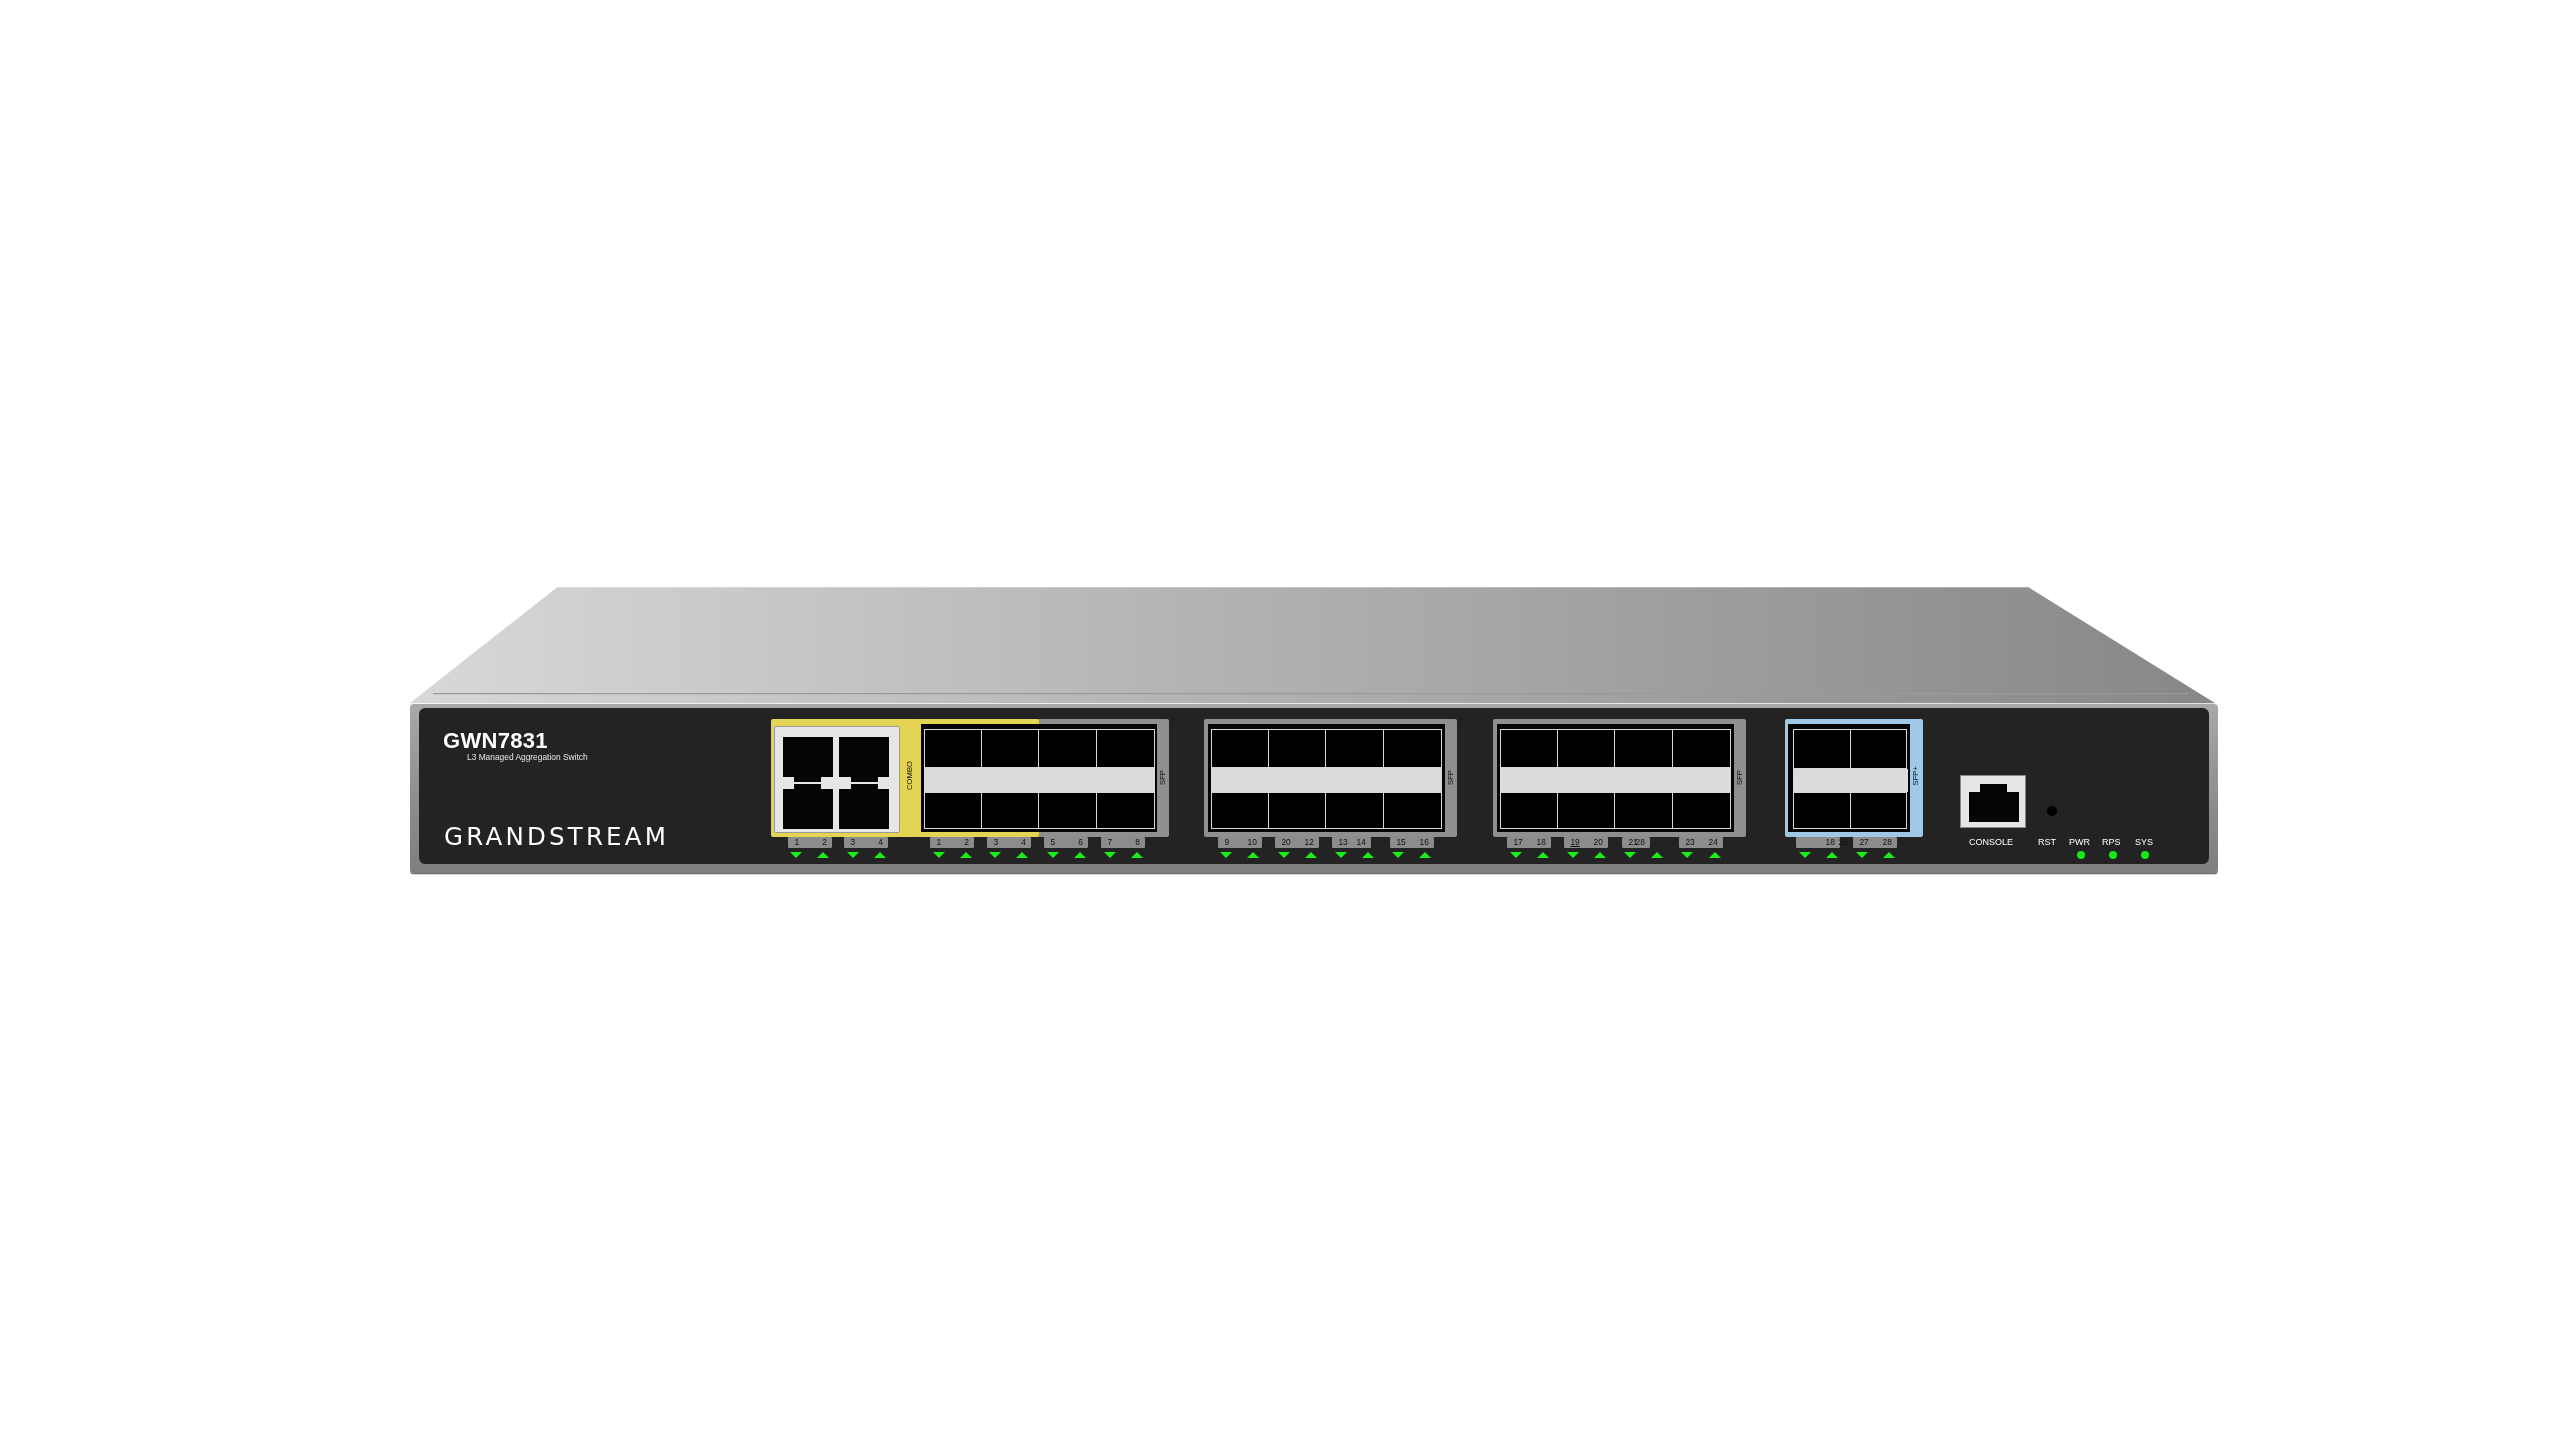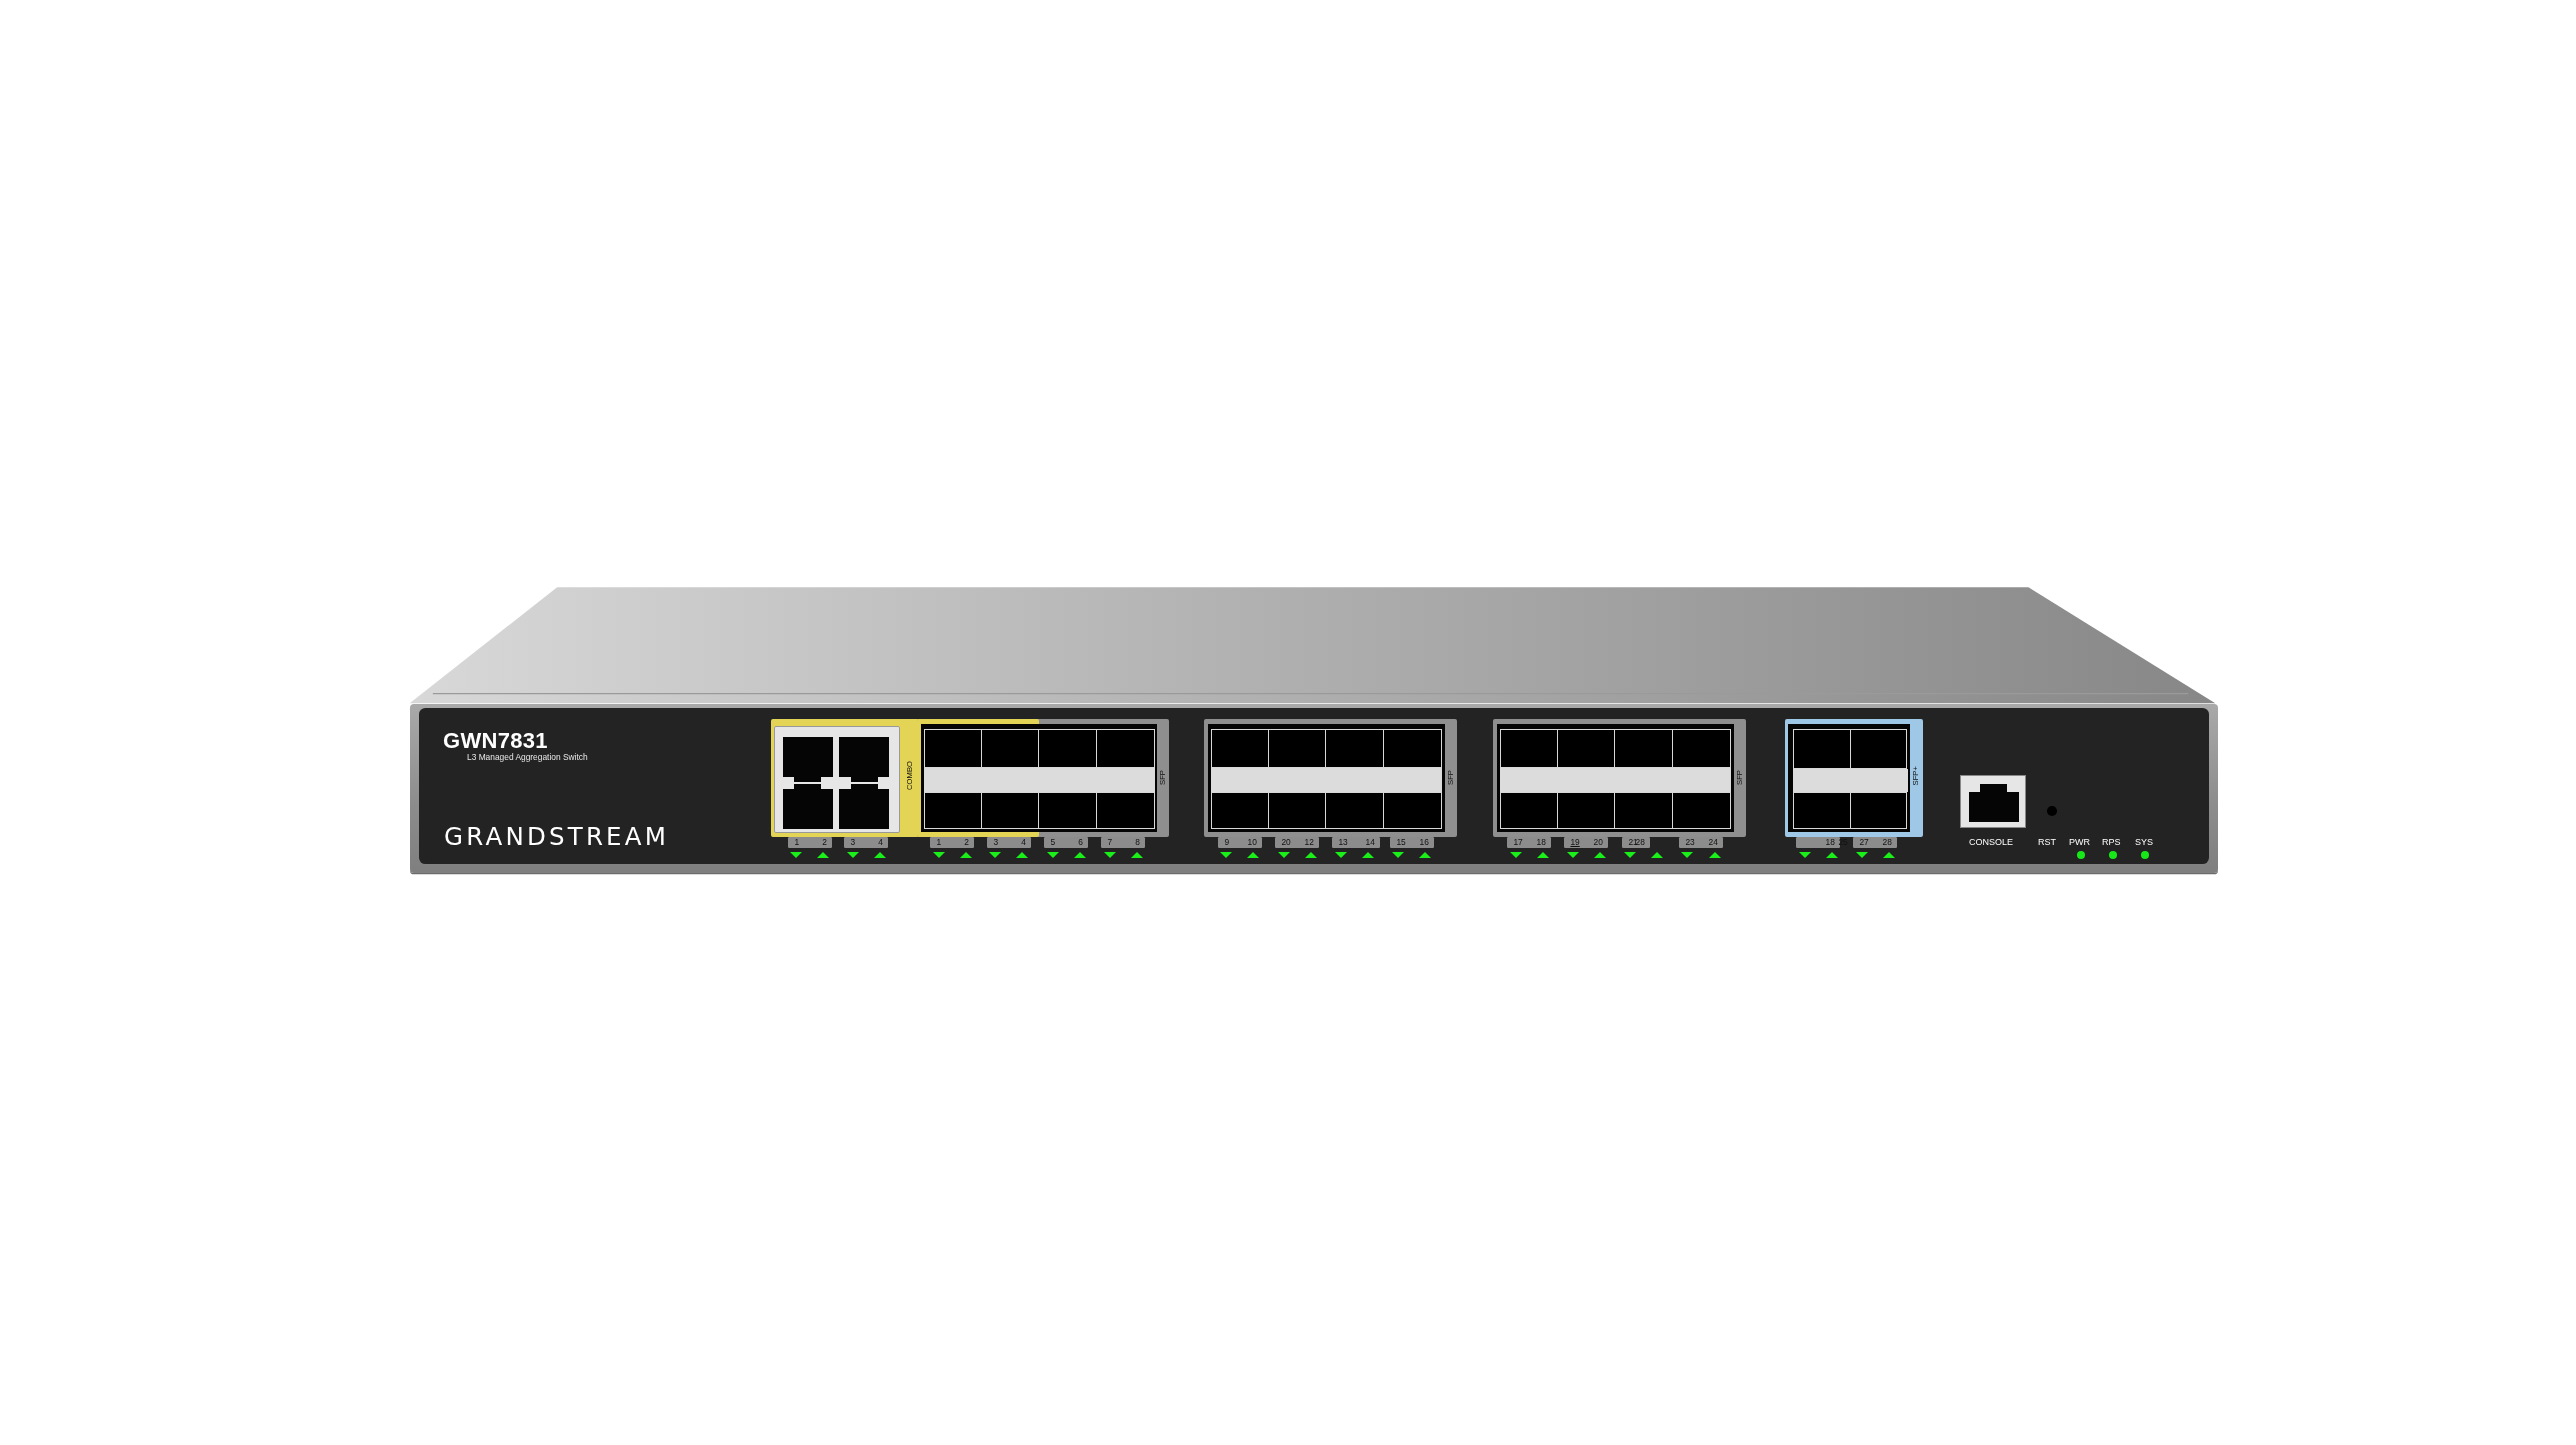--- a/index.html
+++ b/index.html
@@ -176,21 +176,21 @@
     <span style="right: 5.2px;">10</span>
   </div>
 <div class="tri-dn" style="left: 1220px; top: 852px;"></div>
 <div class="tri-up" style="left: 1247px; top: 852px;"></div>
 <div class="num" style="left: 1275px; top: 837px; width: 44px;">
     <span style="left: 6.4px;">20</span>
     <span style="right: 5.2px;">12</span>
   </div>
 <div class="tri-dn" style="left: 1278px; top: 852px;"></div>
 <div class="tri-up" style="left: 1305px; top: 852px;"></div>
-<div class="num" style="left: 1332px; top: 837px; width: 48px;">
+<div class="num" style="left: 1332px; top: 837px; width: 39px;">
     <span style="left: 6.4px;">13</span>
     <span style="right: 5.2px;">14</span>
   </div>
 <div class="tri-dn" style="left: 1335px; top: 852px;"></div>
 <div class="tri-up" style="left: 1362px; top: 852px;"></div>
 <div class="num" style="left: 1390px; top: 837px; width: 44px;">
     <span style="left: 6.4px;">15</span>
     <span style="right: 5.2px;">16</span>
   </div>
 <div class="tri-dn" style="left: 1392px; top: 852px;"></div>

